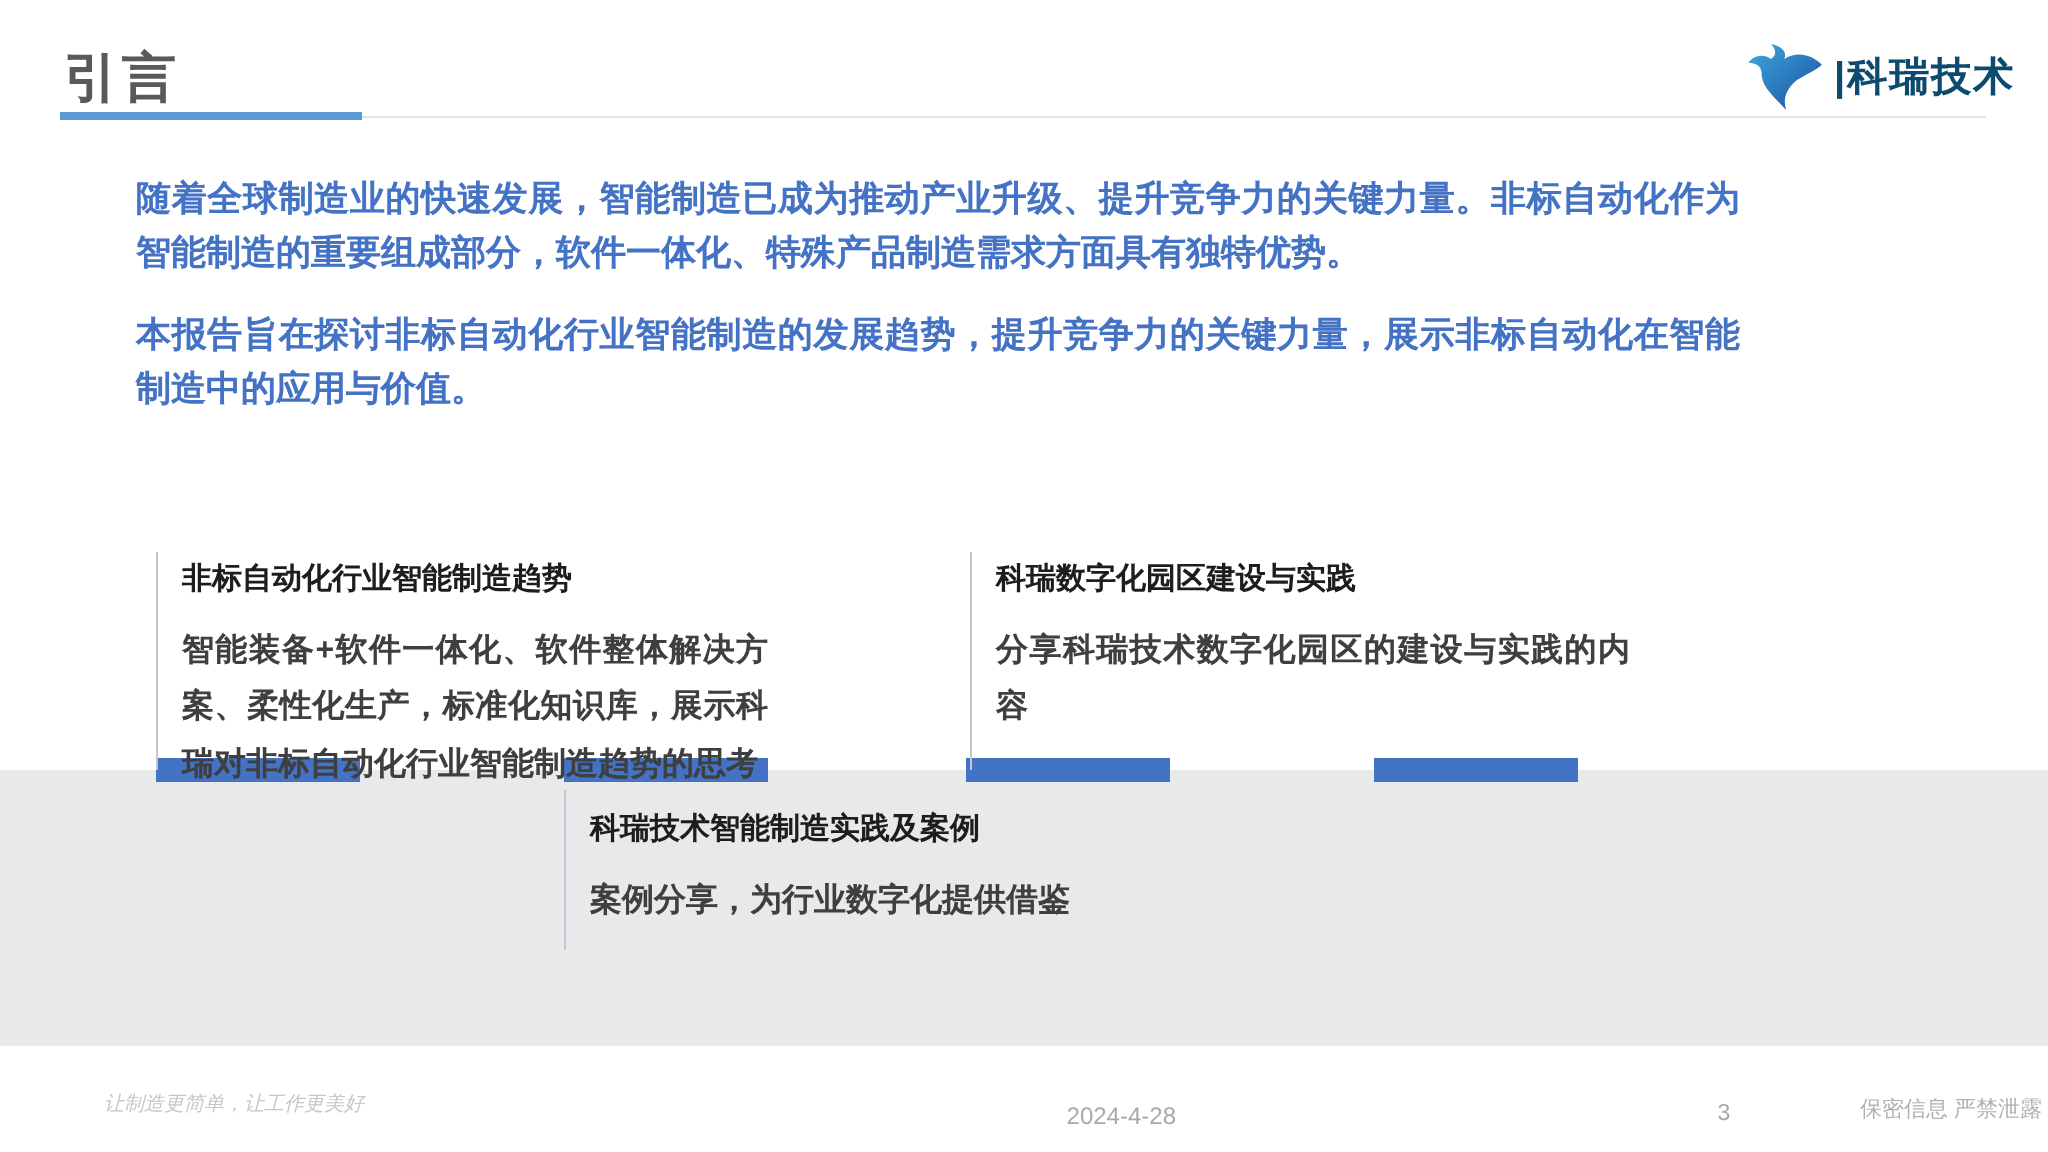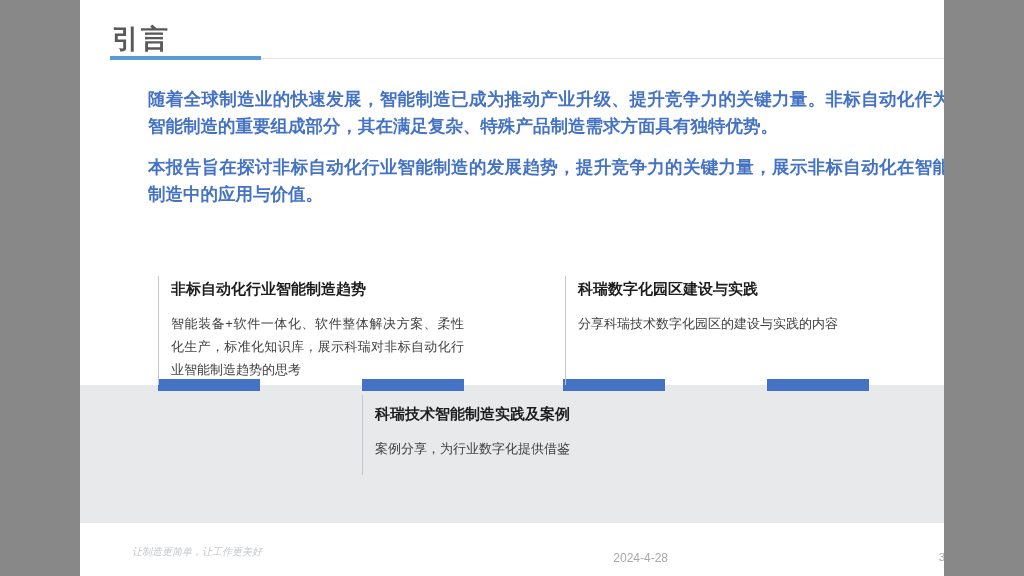--- a/index.html
+++ b/index.html
@@ -1,21 +1,21 @@
 <!DOCTYPE html>
 <html><head>
 <meta charset="utf-8">
 <style>
   * { margin:0; padding:0; box-sizing:border-box; }
   html,body { background:#888; }
   body { font-family:"Liberation Sans","DejaVu Sans",sans-serif; }
 
   .slide {
     position:relative;
-    width:864px; height:576px;
+    width:1024px; height:576px;
     margin:0 auto;
     background:#ffffff;
     overflow:hidden;
   }
 
   
   .page-title {
     position:absolute; left:32px; top:21px;
     font-size:27px; font-weight:700; color:#595959;
     letter-spacing:2px;
@@ -65,22 +65,23 @@
   .agenda-item {
     position:absolute;
     border-left:1px solid #c3c7cb;
     padding:4px 0 0 12px;
   }
   .agenda-item .item-title {
     font-size:15px; font-weight:700; color:#1d1d1d;
     margin-bottom:13px; white-space:nowrap;
   }
   .agenda-item .item-desc {
-    font-size:13px; color:#3f3f3f; line-height:1.78;
+    font-size:16px; color:#3f3f3f; line-height:1.78;
     text-align:justify;
+    font-weight:bold;
   }
   .item-1 { left:78px;  top:276px; width:306px; height:109px; }
   .item-2 { left:485px; top:276px; width:330px; height:109px; }
   .item-3 { left:282px; top:395px; width:350px; height:80px; padding-top:10px; }
   .item-4 { left:688px; top:395px; width:314px; height:96px; padding-top:10px; }
 
   
   .footer-slogan {
     position:absolute; left:52px; top:545px;
     font-size:10px; font-style:italic; color:#c4c8cc;
@@ -117,21 +118,21 @@
             <stop offset="1" stop-color="#174f9c"></stop>
           </linearGradient>
         </defs>
         <path fill="url(#birdgrad)" d="M39 11 C33 5 25 4 19 8 C21 4 17 1 12 0 C15 3 15 6 12 8 C8 5 3 6 0 10 C4 10 7 12 7 15 C7 23 13 27 20 35 C18 28 21 23 26 19 C33 15 37 13 39 11 Z"></path>
       </svg>
     </span>
     <span class="brand-name">|科瑞技术</span>
   </div>
 
   <div class="intro">
-    <p>随着全球制造业的快速发展，智能制造已成为推动产业升级、提升竞争力的关键力量。非标自动化作为智能制造的重要组成部分，其在满足复杂、特殊产品制造需求方面具有独特优势。</p>
+    <p>随着全球制造业的快速发展，智能制造已成为推动产业升级、提升竞争力的关键力量。非标自动化作为智能制造的重要组成部分，软件一体化、特殊产品制造需求方面具有独特优势。</p>
     <p>本报告旨在探讨非标自动化行业智能制造的发展趋势，提升竞争力的关键力量，展示非标自动化在智能制造中的应用与价值。</p>
   </div>
 
   <div class="band"></div>
   <div class="bar bar-1"></div>
   <div class="bar bar-2"></div>
   <div class="bar bar-3"></div>
   <div class="bar bar-4"></div>
 
   <div class="agenda-item item-1">

